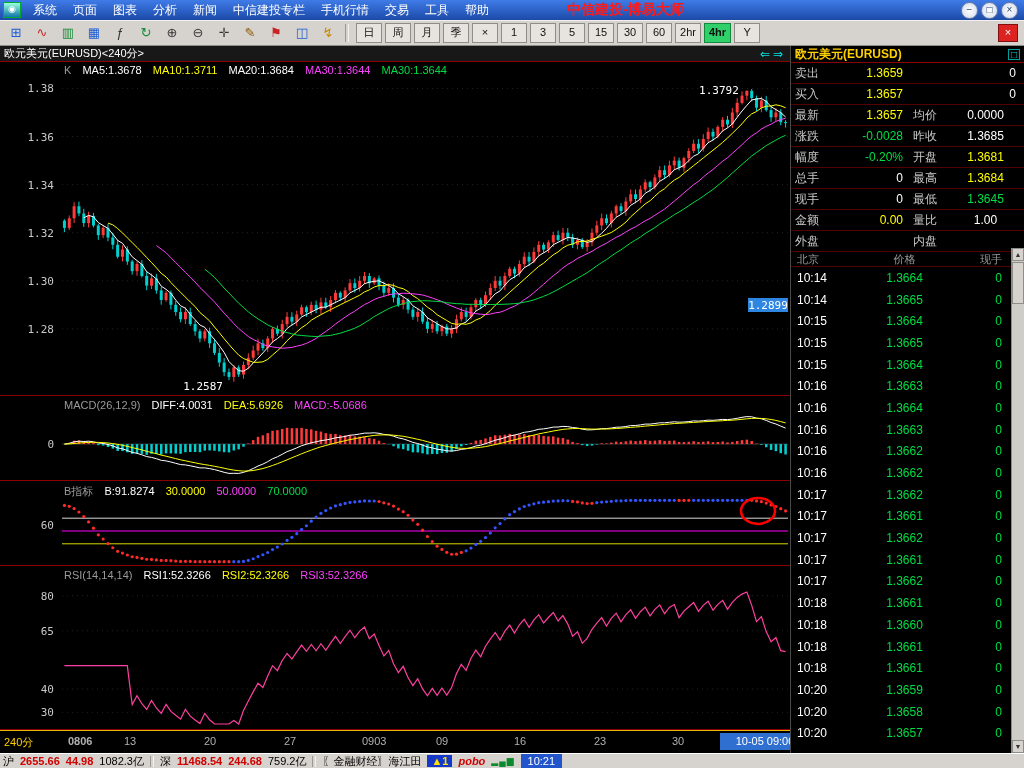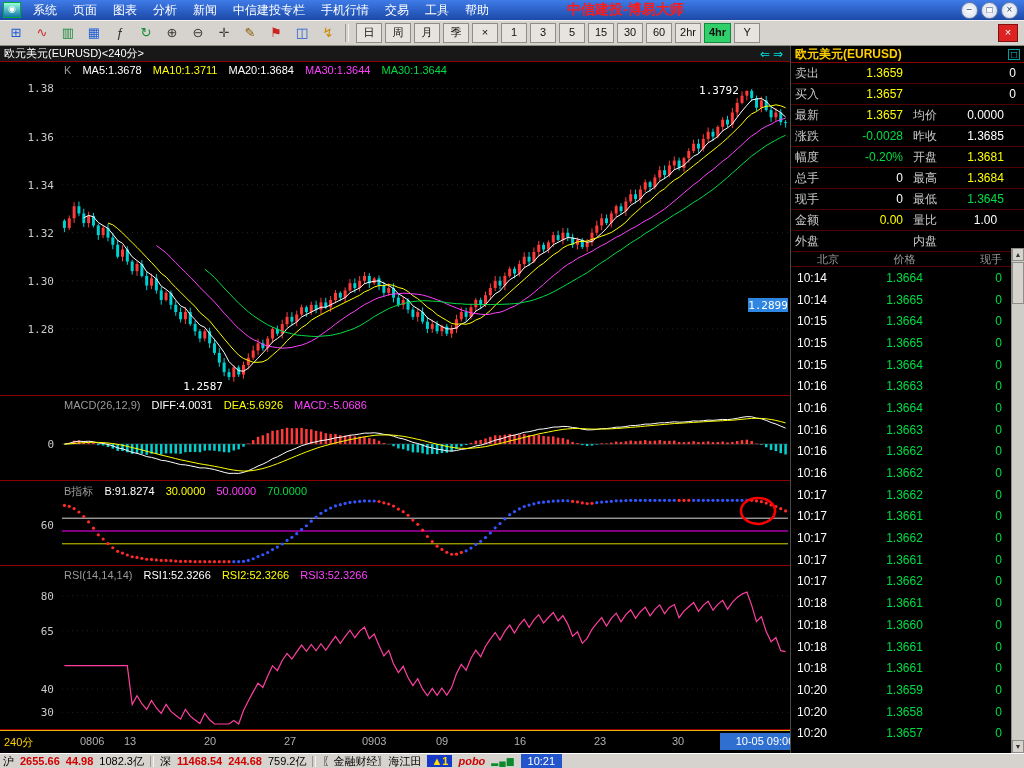--- a/index.html
+++ b/index.html
@@ -48,21 +48,21 @@
   #quote-title{height:16px;background:#000;border-bottom:1px solid #8b0000;color:#ffd000;font-weight:bold;
                font-size:12px;display:flex;align-items:center;padding:0 4px;}
   #quote-title .hbtn{margin-left:auto;color:#00d0d0;font-size:10px;border:1px solid #00a0a0;line-height:9px;padding:0 2px;}
   .qrow{height:20px;border-bottom:1px solid #520000;display:flex;align-items:center;font-size:12px;position:relative;}
   .qrow .lbl{color:#c8c8c8;width:38px;padding-left:4px;}
   .qrow .v1{width:70px;text-align:right;}
   .qrow .lbl2{color:#c8c8c8;width:38px;padding-left:10px;}
   .qrow .v2{flex:1;text-align:center;padding-right:4px;}
   .qrow .vol{flex:1;text-align:right;padding-right:8px;color:#fff;}
   #tick-header{height:14px;border-bottom:1px solid #520000;color:#9a9a9a;display:flex;align-items:center;font-size:11px;}
-  #tick-header .th1{width:62px;padding-left:6px;text-align:center;} #tick-header .th2{flex:1;text-align:center;}
+  #tick-header .th1{width:62px;padding-left:6px;} #tick-header .th2{flex:1;text-align:center;}
   #tick-header .th3{width:52px;text-align:right;padding-right:22px;}
   .trow{height:21.7px;display:flex;align-items:center;font-size:12px;}
   .trow .tt{width:62px;padding-left:6px;color:#fff;}
   .trow .tp{flex:1;text-align:center;color:#00dd44;}
   .trow .tv{width:52px;text-align:right;padding-right:22px;color:#00dd44;}
   
   #vscroll{position:absolute;right:0;top:202px;width:13px;height:505px;background:#cfcdc7;border-left:1px solid #8f8d88;box-sizing:border-box;}
   .sbtn{height:13px;background:#d6d3ce;border:1px solid #8f8d88;font-size:7px;text-align:center;line-height:11px;color:#333;box-sizing:border-box;}
   #sb-down{position:absolute;bottom:0;left:0;right:0;}
   #sb-thumb{position:absolute;top:14px;left:0;right:0;height:42px;background:#d6d3ce;border:1px solid #8f8d88;box-sizing:border-box;}
@@ -803,21 +803,21 @@
       <div class="ohdr" id="rsi-hdr" style="top:507px">
         <span class="c-gray">RSI(14,14,14)</span>
         <span class="c-white">RSI1:52.3266</span>
         <span class="c-yellow">RSI2:52.3266</span>
         <span class="c-mag">RSI3:52.3266</span>
       </div>
     </div>
     <div id="xaxis">
       <span id="x-period">240分</span>
       <span id="x-current">10-05 09:00</span>
-    <span class="xl" style="left: 80px;">0806</span>
+    <span class="xl" style="left: 68px; font-weight: bold;">0806</span>
         <span class="xl" style="left: 124px;">13</span>
         <span class="xl" style="left: 204px;">20</span>
         <span class="xl" style="left: 284px;">27</span>
         <span class="xl" style="left: 362px;">0903</span>
         <span class="xl" style="left: 436px;">09</span>
         <span class="xl" style="left: 514px;">16</span>
         <span class="xl" style="left: 594px;">23</span>
         <span class="xl" style="left: 672px;">30</span>
       </div>
   </div>

